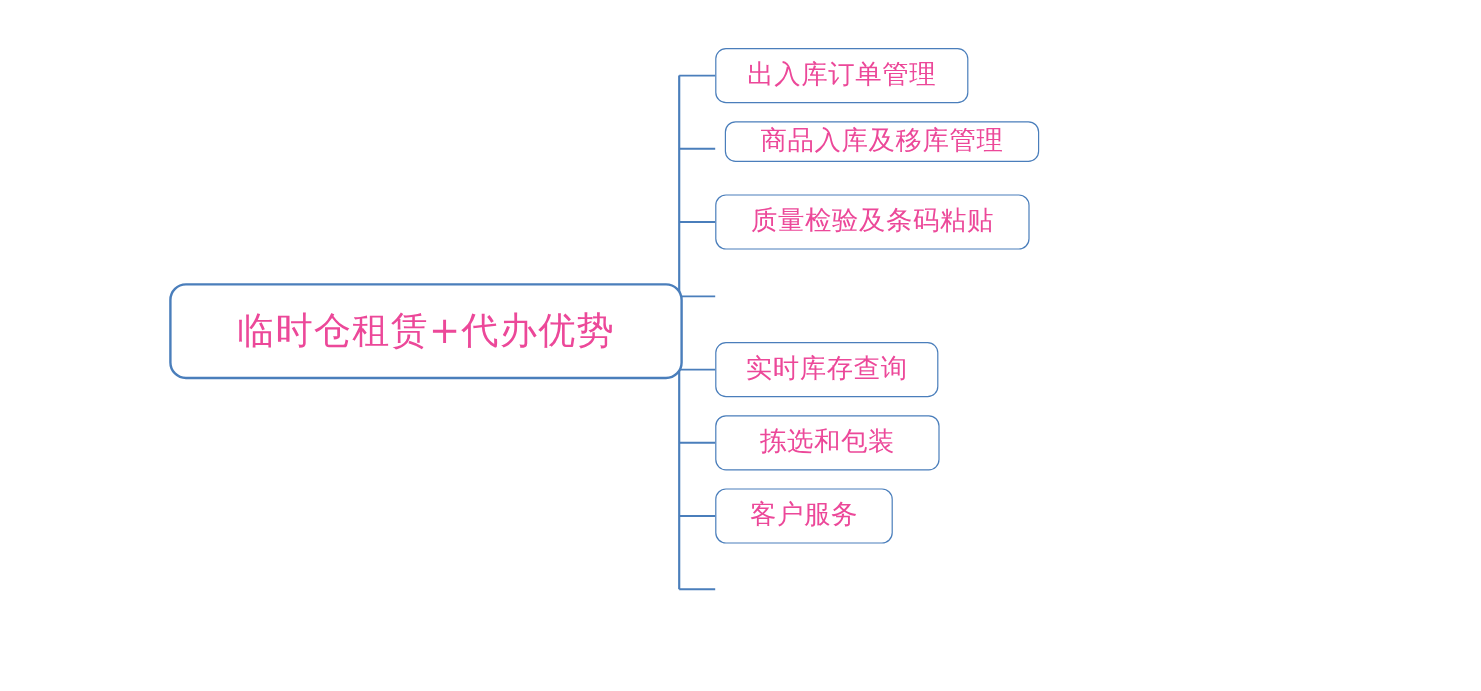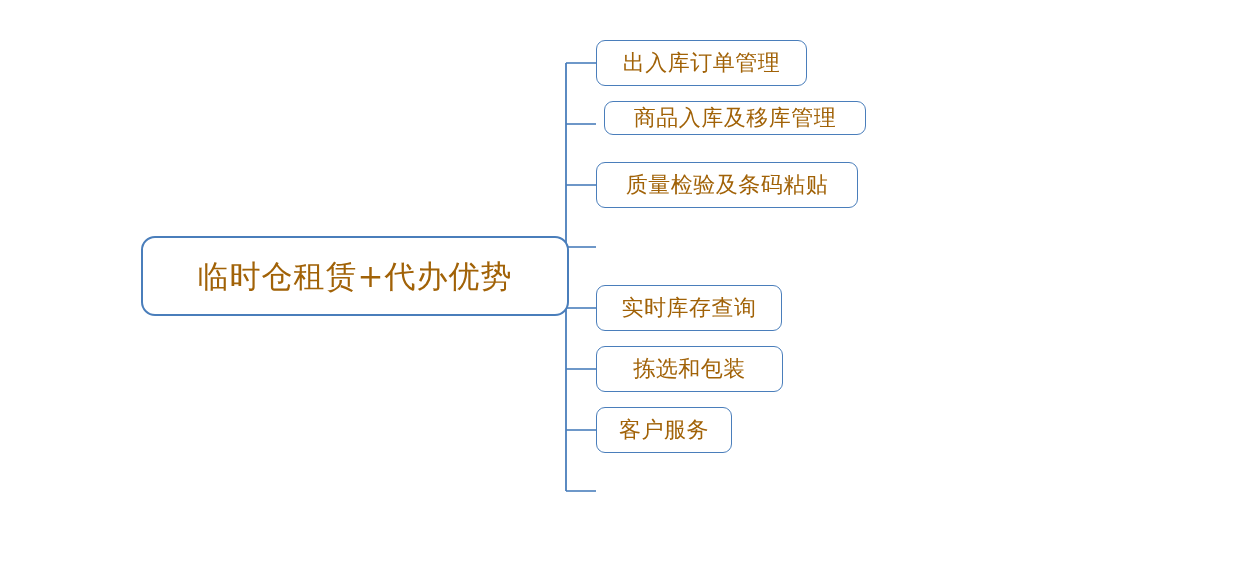--- a/index.html
+++ b/index.html
@@ -36,21 +36,21 @@
     border: 1.6px solid #4a7ebb;
     border-radius: 9px;
     background: #ffffff;
     display: flex;
     align-items: center;
     justify-content: center;
     white-space: nowrap;
   }
 
   .node-label {
-    color: #a16207;
+    color: #ec4899;
     letter-spacing: 0.5px;
     line-height: 1;
   }
 
   #root-node {
     border-width: 2px;
     border-radius: 14px;
     margin-left: 10px;
   }
 
@@ -93,17 +93,17 @@
   </div>
   <div class="node child-node" style="left: 596px; top: 162px; width: 262px; height: 46px;">
     <span class="node-label">质量检验及条码粘贴</span>
   </div>
   <div class="node child-node" style="left: 596px; top: 285px; width: 186px; height: 46px;">
     <span class="node-label">实时库存查询</span>
   </div>
   <div class="node child-node" style="left: 596px; top: 346px; width: 187px; height: 46px;">
     <span class="node-label">拣选和包装</span>
   </div>
-  <div class="node child-node" style="left: 596px; top: 407px; width: 136px; height: 46px;">
+  <div class="node child-node" style="left: 596px; top: 407px; width: 148px; height: 46px;">
     <span class="node-label">客户服务</span>
   </div>
 
 </div>
 
 </body></html>

